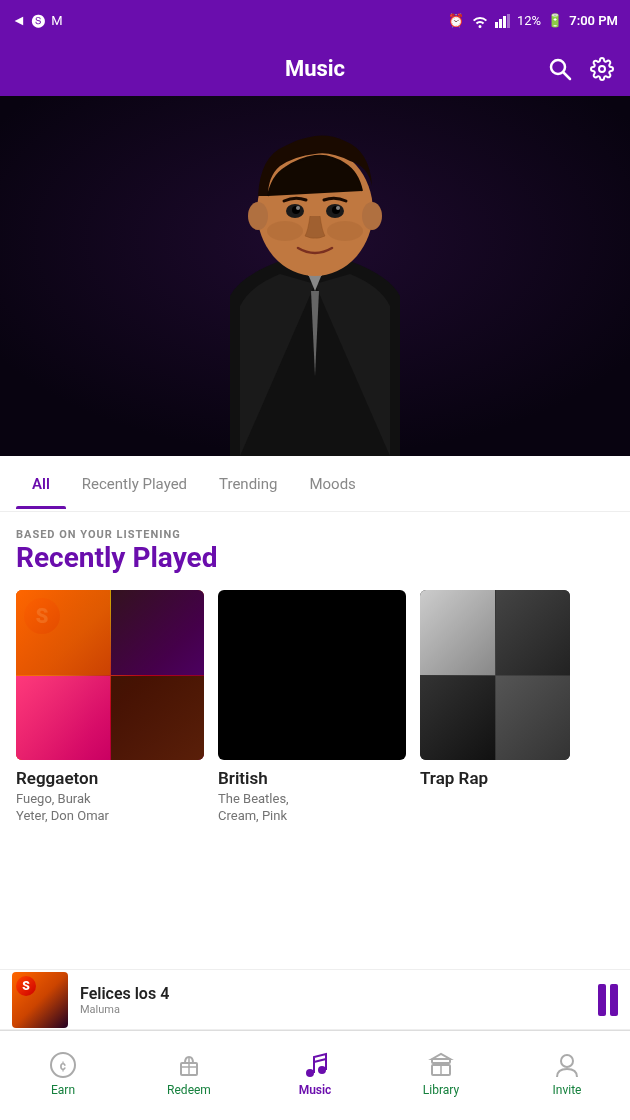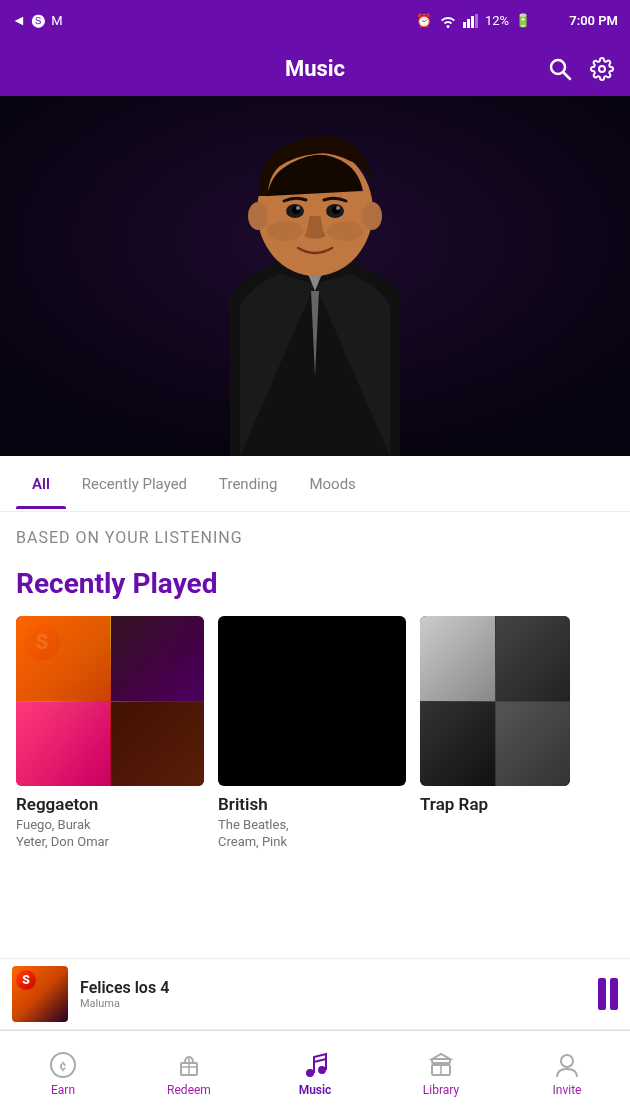--- a/index.html
+++ b/index.html
@@ -99,25 +99,25 @@
       border-radius: 2px 2px 0 0;
     }
 
     
     .main-content {
       background: #fff;
       padding: 16px 16px 0 16px;
     }
     .section-label {
       color: #888;
-      font-size: 16px;
-      font-weight: 400;
+      font-size: 11px;
+      font-weight: 700;
       letter-spacing: 1px;
       text-transform: uppercase;
-      margin-bottom: 20px;
+      margin-bottom: 0;
     }
     .section-title {
       color: #6a0dad;
       font-size: 28px;
       font-weight: 700;
       margin-bottom: 16px;
     }
 
     
     .cards-row {
@@ -206,21 +206,21 @@
       color: #737373;
       line-height: 1.3;
     }
 
     
     .now-playing-bar {
       position: absolute;
       bottom: 90px;
       left: 0;
       right: 0;
-      height: 72px;
+      height: 61px;
       background: #fff;
       border-top: 1px solid #eee;
       border-bottom: 1px solid #eee;
       display: flex;
       align-items: center;
       padding: 0 12px;
       gap: 12px;
     }
     .np-thumb {
       width: 56px;
@@ -294,21 +294,21 @@
     .nav-item {
       display: flex;
       flex-direction: column;
       align-items: center;
       gap: 4px;
       cursor: pointer;
       min-width: 80px;
     }
     .nav-label {
       font-size: 12px;
-      color: #a21caf;
+      color: #15803d;
     }
     .nav-label.active { color: #6a0dad; font-weight: 600; }
 
     
     svg { display: inline-block; vertical-align: middle; }
   </style>
 </head>
 <body>
 
 <div class="status-bar">
@@ -327,21 +327,21 @@
     <span>
       <svg width="16" height="14" viewBox="0 0 16 14">
           <rect x="0" y="8" width="3" height="6" fill="white"></rect>
           <rect x="4" y="5" width="3" height="9" fill="white"></rect>
           <rect x="8" y="2" width="3" height="12" fill="white"></rect>
           <rect x="12" y="0" width="3" height="14" fill="white" opacity="0.4"></rect>
         </svg>
     </span>
     <span>12%</span>
     <span style="font-size:13px;">🔋</span>
-    <span style="font-weight:600;margin-left:32px;">7:00 PM</span>
+    <span style="font-weight:600;">7:00 PM</span>
   </div>
 </div>
 
 <div class="app-header">
   <h1 class="header-title">Music</h1>
   <div class="header-icons">
     <span class="header-icon">
       <svg width="24" height="24" viewBox="0 0 24 24">
           <circle cx="10" cy="10" r="7" stroke="white" stroke-width="2.5" fill="none"></circle>
           <line x1="15.5" y1="15.5" x2="22" y2="22" stroke="white" stroke-width="2.5" stroke-linecap="round"></line>

